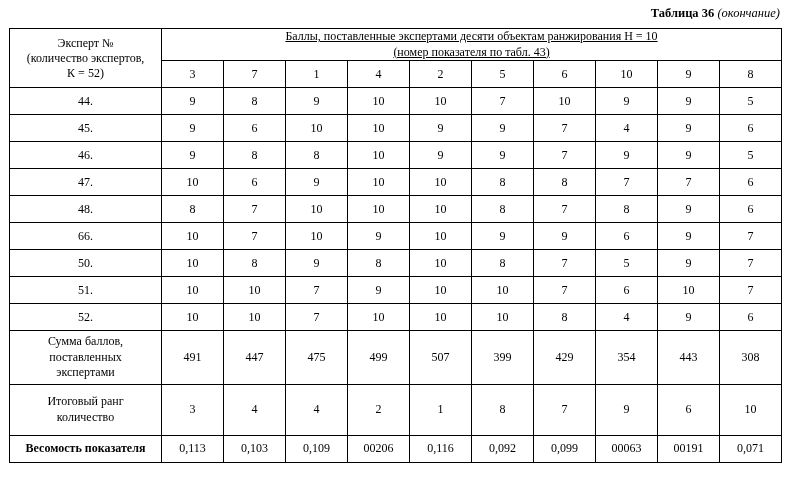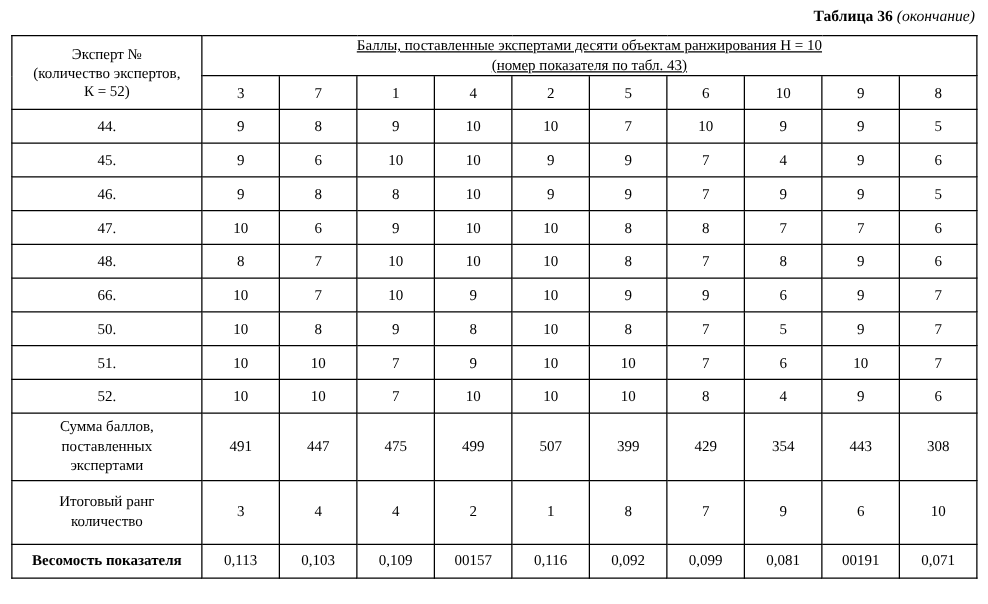--- a/index.html
+++ b/index.html
@@ -293,24 +293,24 @@
         <td class="val">9</td>
         <td class="val">6</td>
         <td class="val">10</td>
       </tr>
 
       <tr class="weight">
         <td class="rowlabel">Весомость показателя</td>
         <td class="val">0,113</td>
         <td class="val">0,103</td>
         <td class="val">0,109</td>
-        <td class="val">00157</td>
+        <td class="val">00206</td>
         <td class="val">0,116</td>
         <td class="val">0,092</td>
         <td class="val">0,099</td>
-        <td class="val">0,081</td>
+        <td class="val">00063</td>
         <td class="val">00191</td>
         <td class="val">0,071</td>
       </tr>
     </tbody>
   </table>
 
 </div>
 
 </body></html>

